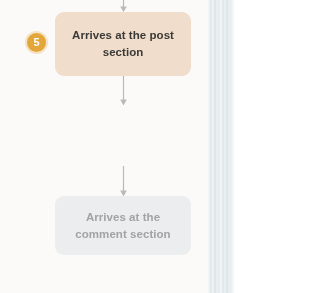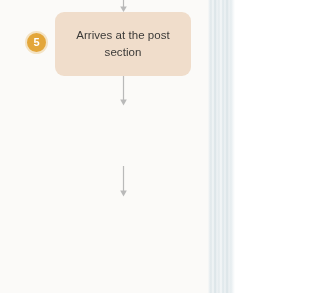--- a/index.html
+++ b/index.html
@@ -64,20 +64,21 @@
     border-radius: 9px;
     box-sizing: border-box;
     display: flex;
     align-items: center;
     justify-content: center;
     text-align: center;
     padding: 13px 10px;
     font-size: 11.5px;
     line-height: 17px;
     letter-spacing: 0.05px;
+    font-weight: bold;
   }
   .node.active {
     background: #f0ddcb;
     color: #3b3a38;
   }
   .node.dimmed {
     background: #ecedee;
     color: #a1a3a5;
   }
 
@@ -148,14 +149,17 @@
   </div>
 
 
   <div class="connector" id="connector-2-3">
     <svg width="9" height="31" viewBox="0 0 9 31" xmlns="http://www.w3.org/2000/svg">
       <line x1="4.5" y1="0" x2="4.5" y2="25" stroke="#b9b9b9" stroke-width="1.2"></line>
       <path d="M4.5 30.5 L1.2 24.5 L7.8 24.5 Z" fill="#b9b9b9"></path>
     </svg>
   </div>
 
+  <div class="node dimmed" id="node-3">
+    <span>Arrives at the comment section</span>
+  </div>
 
 </div>
 
 </body></html>

